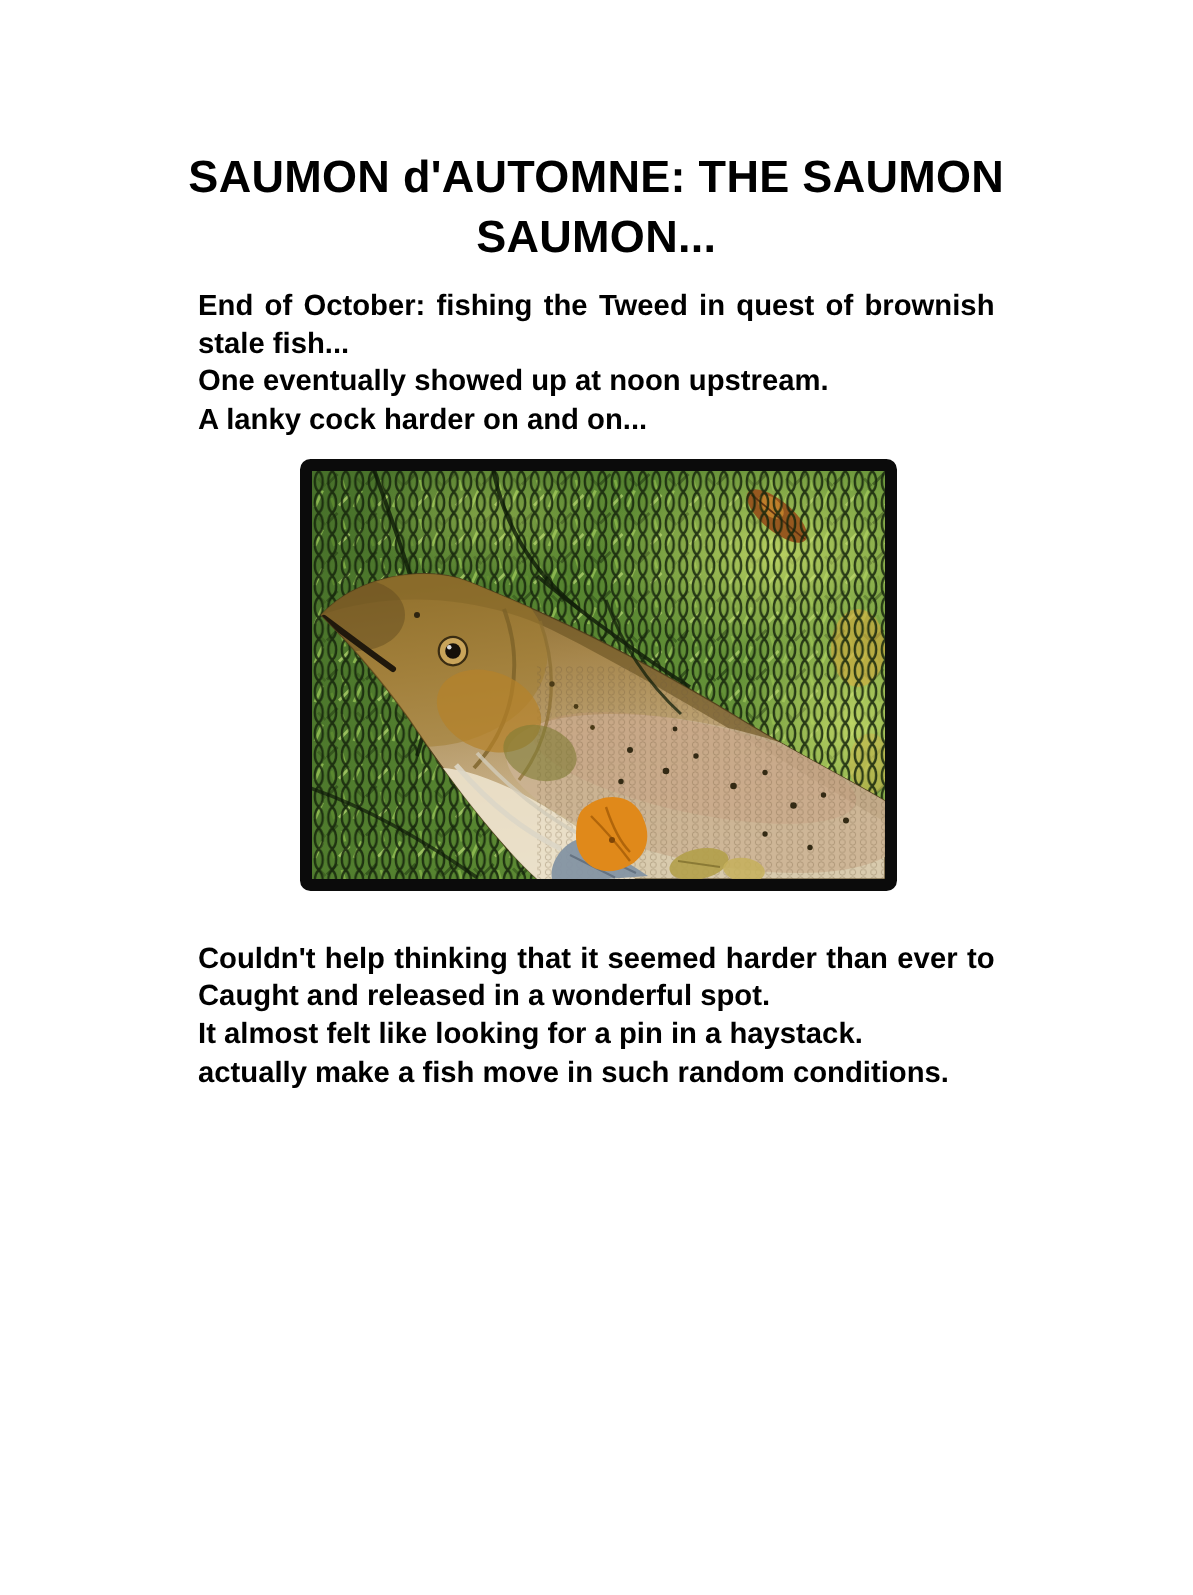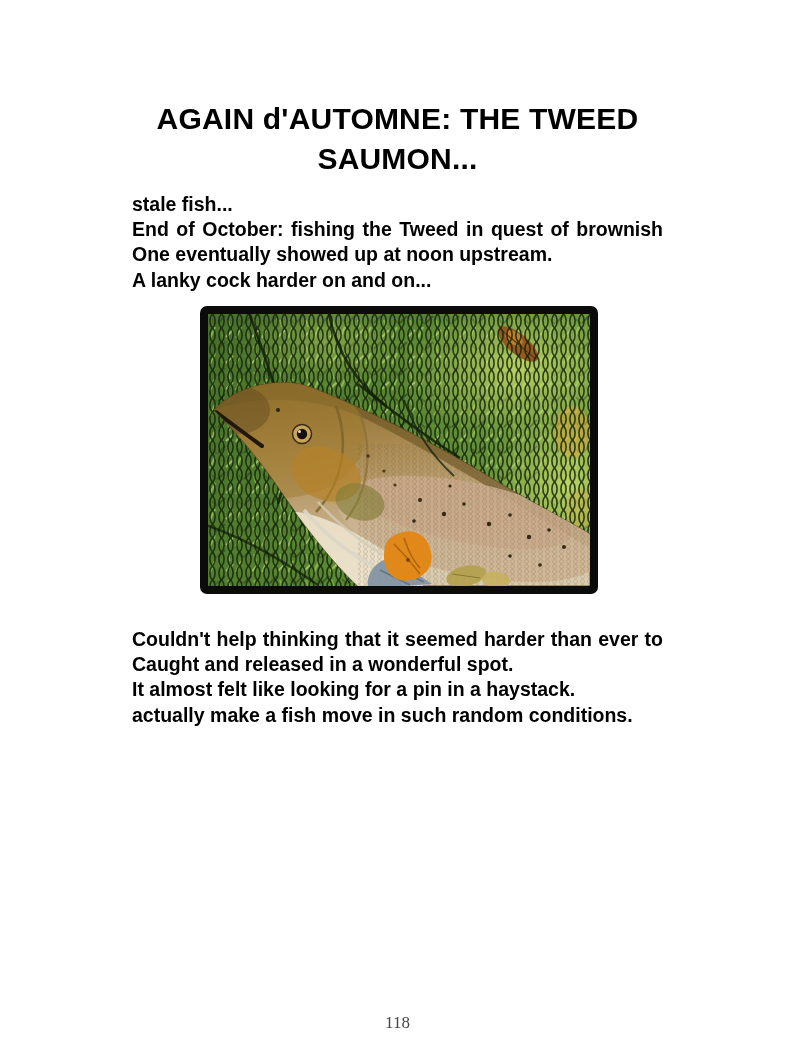--- a/index.html
+++ b/index.html
@@ -68,27 +68,27 @@
     font-weight: normal;
     color: #454545;
   }
 </style>
 </head>
 <body>
 
 <div class="page">
 
   <div class="title-block">
-    <div class="title-line">AGAIN d'AUTOMNE: THE TWEED</div>
+    <div class="title-line">SAUMON d'AUTOMNE: THE SAUMON</div>
     <div class="title-line">SAUMON...</div>
   </div>
 
   <div class="para para-1">
+    <div class="line justified">End of October: fishing the Tweed in quest of brownish</div>
     <div class="line">stale fish...</div>
-    <div class="line justified">End of October: fishing the Tweed in quest of brownish</div>
     <div class="line">One eventually showed up at noon upstream.</div>
     <div class="line">A lanky cock harder on and on...</div>
   </div>
 
   <div class="photo-frame">
     <svg width="382" height="272" viewBox="0 0 382 272">
       <defs>
         <linearGradient id="bgGrad" x1="0" y1="0" x2="1" y2="0.35">
           <stop offset="0" stop-color="#47702a"></stop>
           <stop offset="0.5" stop-color="#568430"></stop>
@@ -226,15 +226,14 @@
     </svg>
   </div>
 
   <div class="para para-2">
     <div class="line justified">Couldn't help thinking that it seemed harder than ever to</div>
     <div class="line">Caught and released in a wonderful spot.</div>
     <div class="line">It almost felt like looking for a pin in a haystack.</div>
     <div class="line">actually make a fish move in such random conditions.</div>
   </div>
 
-  <div class="page-number">118</div>
 
 </div>
 
 </body></html>

